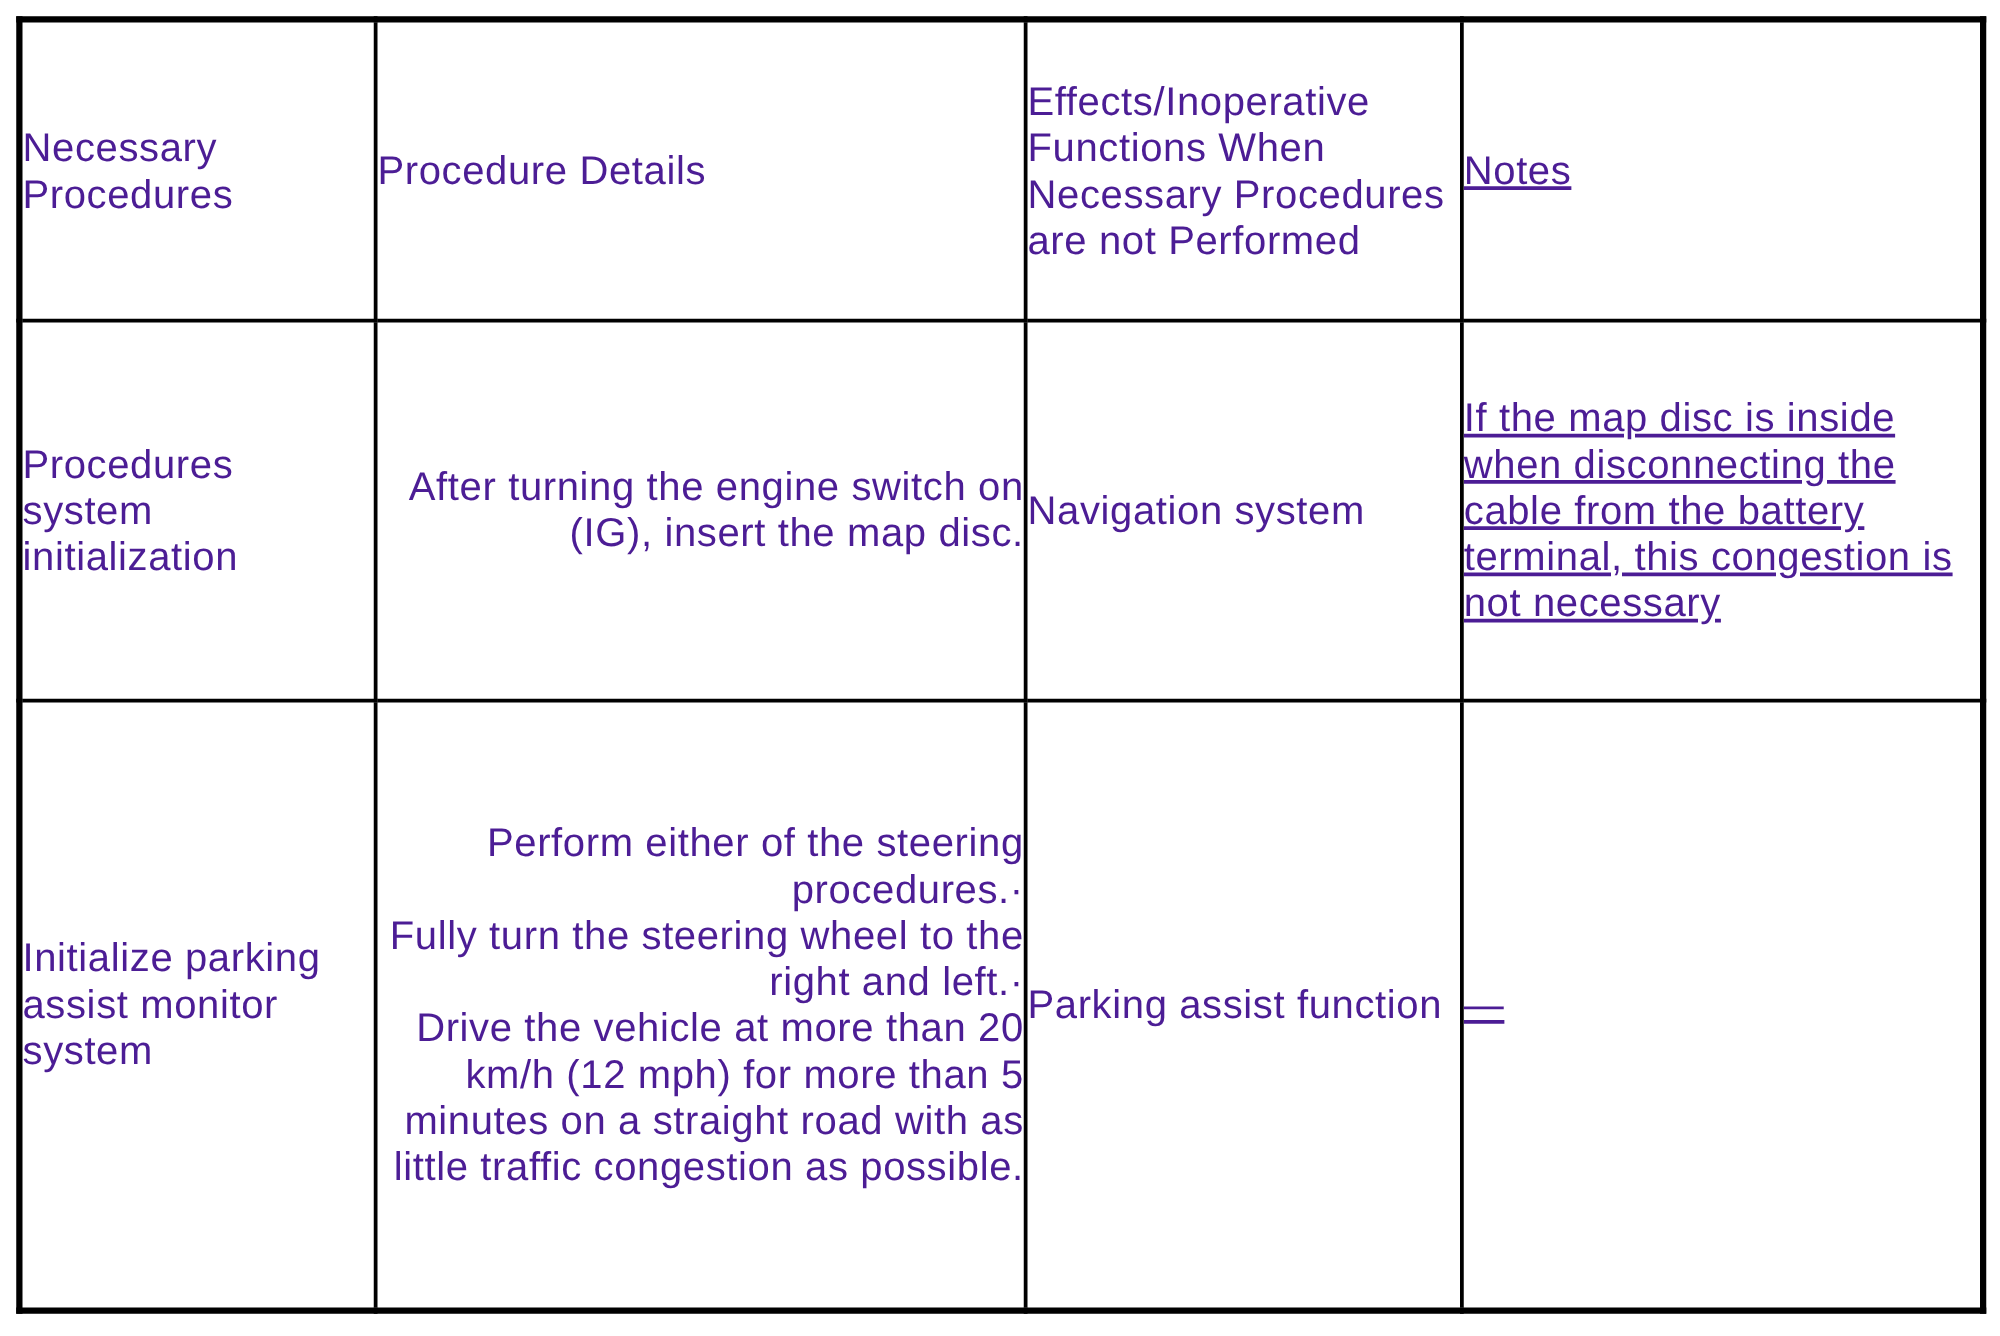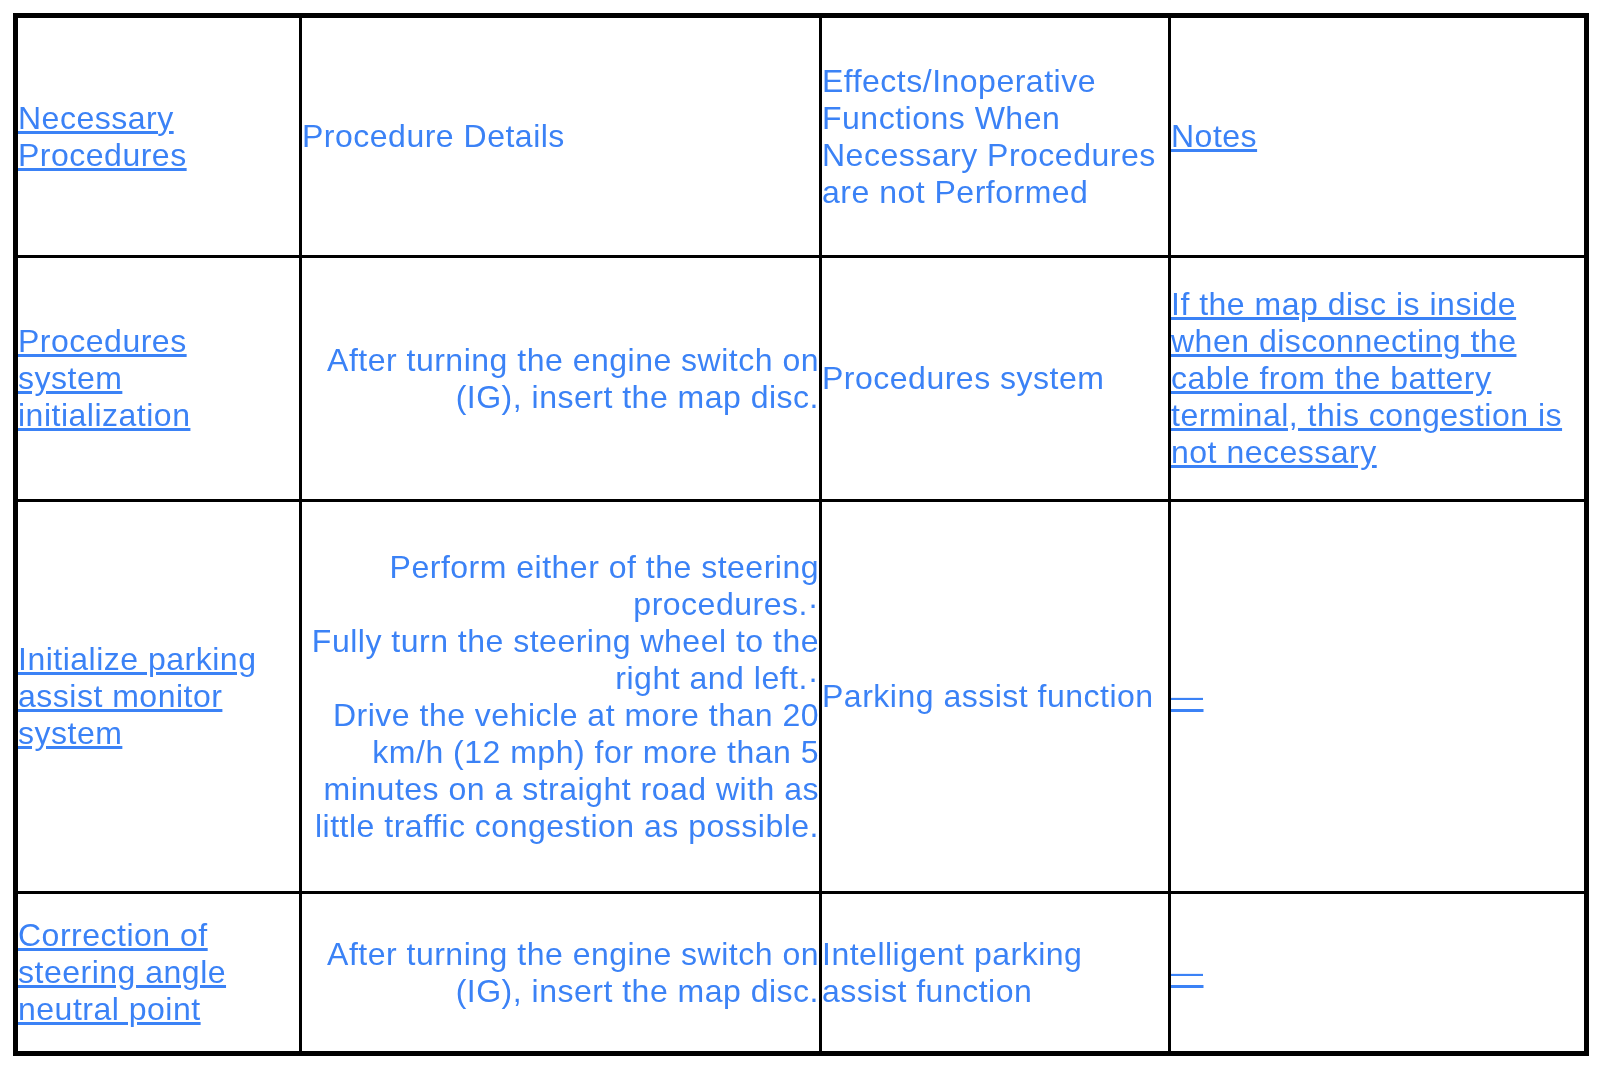--- a/index.html
+++ b/index.html
@@ -31,35 +31,35 @@
     border: 3px solid #000000;
   }
   table.proc { border-width: 5px; }
   table.proc th, table.proc td {
     vertical-align: middle;
     text-align: left;
     font-size: 32px;
     line-height: 37px;
     font-weight: 400;
     letter-spacing: 0.5px;
-    color: #3b82f6;
+    color: #4c1d95;
     padding: 0;
     overflow: hidden;
   }
   col.c1 { width: 285px; }
   col.c2 { width: 520px; }
   col.c3 { width: 349px; }
   col.c4 { width: 417px; }
 
   tr.r-head { height: 241px; }
   tr.r1 { height: 244px; }
   tr.r2 { height: 392px; }
   tr.r3 { height: 161px; }
 
-  .col1 { padding-left: 20px; padding-right: 29px; text-decoration: underline; }
+  .col1 { padding-left: 20px; padding-right: 29px; }
   .col2 { padding-left: 17px; padding-right: 35px; margin-left: 32px; }
   .col3 { padding-left: 19px; padding-right: 37px; }
   .col4 { padding-left: 15px; padding-right: 35px; text-decoration: underline; }
 
   td.dash-cell {
     text-align: center;
     padding-left: 15px;
     padding-right: 35px;
   }
   .para { margin: 0; text-align: right; }
@@ -82,36 +82,28 @@
         <th class="col3">Effects/Inoperative Functions When Necessary Procedures are not Performed</th>
         <th class="col4">Notes</th>
       </tr>
     </thead>
     <tbody>
       <tr class="r1">
         <td class="col1">Procedures system initialization</td>
         <td class="col2">
           <div class="para">After turning the engine switch on (IG), insert the map disc.</div>
         </td>
-        <td class="col3">Procedures system</td>
+        <td class="col3">Navigation system</td>
         <td class="col4">If the map disc is inside when disconnecting the cable from the battery terminal, this congestion is not necessary</td>
       </tr>
       <tr class="r2">
         <td class="col1">Initialize parking assist monitor system</td>
         <td class="col2">
           <div class="para">Perform either of the steering procedures.·</div>
           <div class="para">Fully turn the steering wheel to the right and left.·</div>
           <div class="para">Drive the vehicle at more than 20 km/h (12 mph) for more than 5 minutes on a straight road with as little traffic congestion as possible.</div>
         </td>
         <td class="col3">Parking assist function</td>
         <td class="col4 dash-cell">—</td>
       </tr>
-      <tr class="r3">
-        <td class="col1">Correction of steering angle neutral point</td>
-        <td class="col2">
-          <div class="para">After turning the engine switch on (IG), insert the map disc.</div>
-        </td>
-        <td class="col3">Intelligent parking assist function</td>
-        <td class="col4 dash-cell">—</td>
-      </tr>
     </tbody>
   </table>
 </div>
 
 </body></html>

